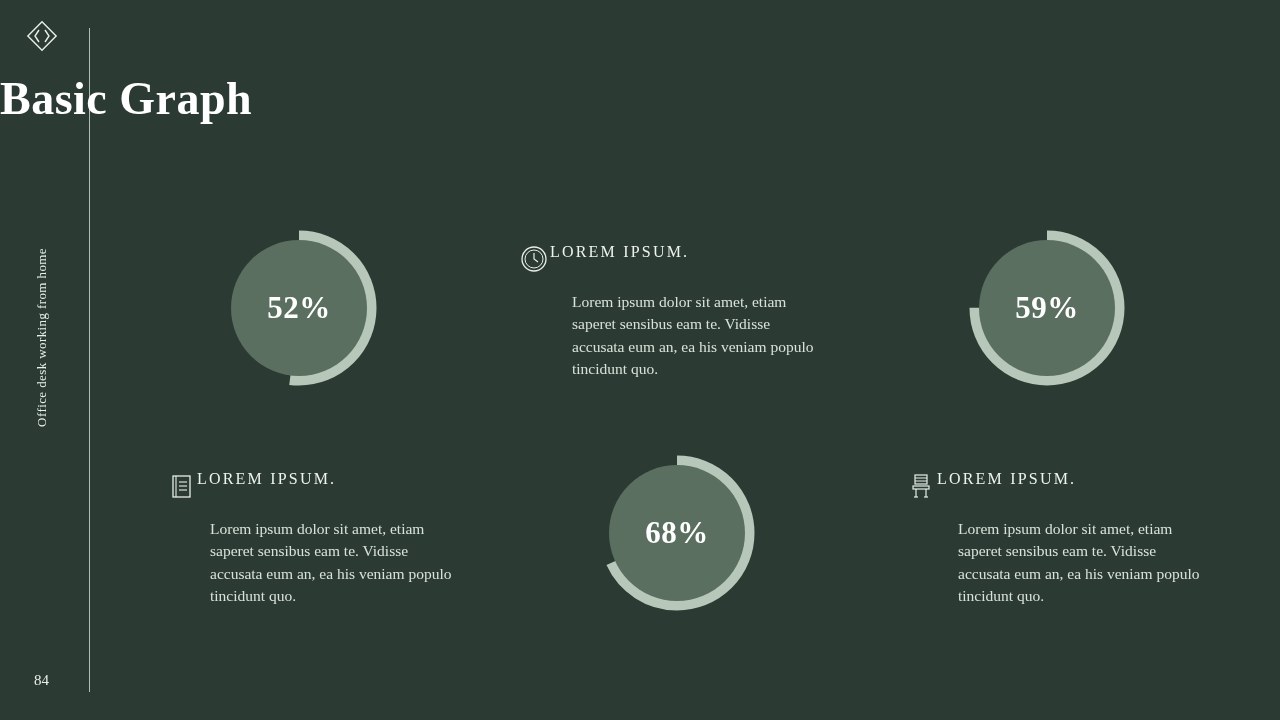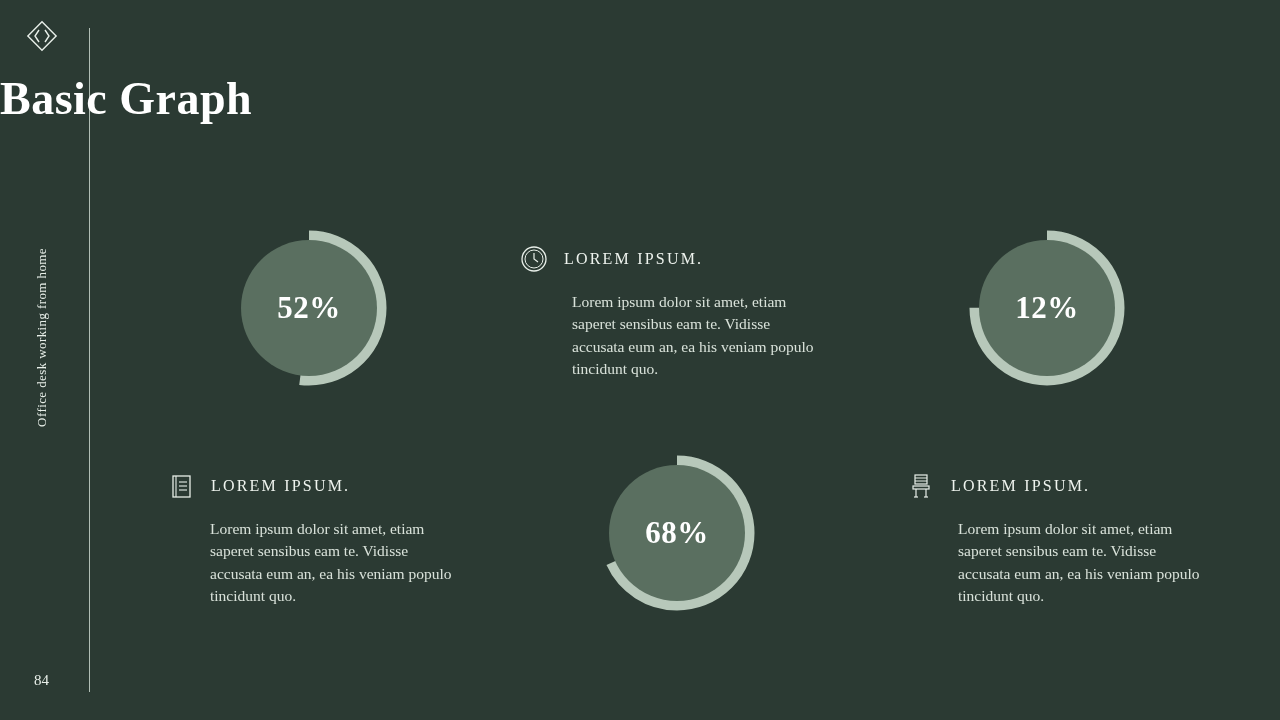--- a/index.html
+++ b/index.html
@@ -80,30 +80,28 @@
     display: flex;
     align-items: center;
     justify-content: center;
     color: #ffffff;
     font-size: 31px;
     font-weight: bold;
     font-family: "Liberation Serif", serif;
     letter-spacing: .5px;
   }
 
-  .d1 { left: 229px; top: 228px; }
+  .d1 { left: 219px; top: 228px; }
   .d2 { left: 967px; top: 228px; }
   .d3 { left: 597px; top: 453px; }
 
   
   .block { position: absolute; }
   .block .head {
     display: flex;
-    align-items: center;
-    gap: 14px;
   }
   .block .head-label {
     color: #eef3ee;
     font-size: 16px;
     letter-spacing: 2.2px;
     font-family: "Liberation Serif", serif;
   }
   .block .body {
     margin-top: 16px;
     color: #d9e2da;
@@ -147,21 +145,21 @@
       <circle cx="80" cy="80" r="68" fill="#5a6f60"></circle>
     </svg>
     <div class="pct">52%</div>
   </div>
 
   <div class="donut d2">
     <svg width="160" height="160" viewBox="0 0 160 160">
       <circle cx="80" cy="80" r="72" fill="none" stroke="#b7c8ba" stroke-width="11" stroke-dasharray="339 453" stroke-linecap="butt" transform="rotate(-90 80 80)"></circle>
       <circle cx="80" cy="80" r="68" fill="#5a6f60"></circle>
     </svg>
-    <div class="pct">12%</div>
+    <div class="pct">59%</div>
   </div>
 
   <div class="donut d3">
     <svg width="160" height="160" viewBox="0 0 160 160">
       <circle cx="80" cy="80" r="72" fill="none" stroke="#b7c8ba" stroke-width="11" stroke-dasharray="308 453" stroke-linecap="butt" transform="rotate(-90 80 80)"></circle>
       <circle cx="80" cy="80" r="68" fill="#5a6f60"></circle>
     </svg>
     <div class="pct">68%</div>
   </div>
 

